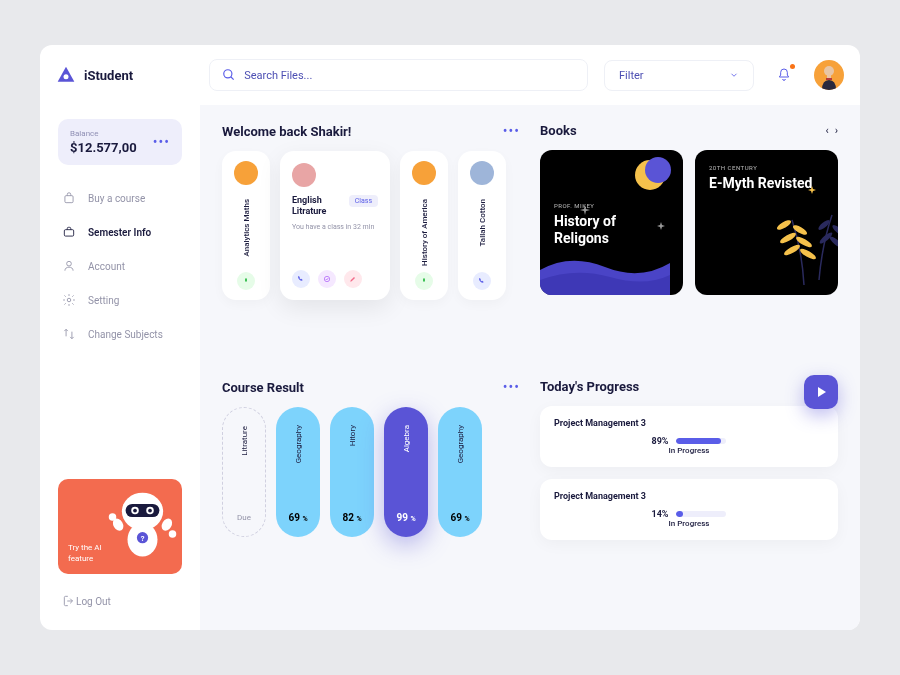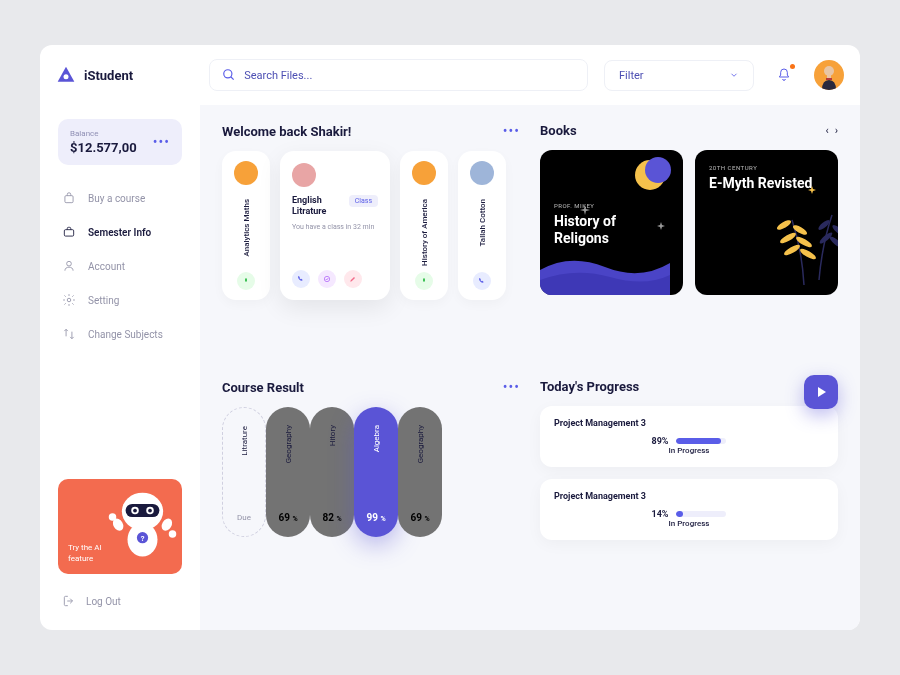--- a/index.html
+++ b/index.html
@@ -22,21 +22,21 @@
 .balance-info { display: flex; flex-direction: column; gap: 2px; }
 .balance-label { font-size: 8px; color: #9090b5; }
 .balance-value { font-size: 13px; font-weight: 700; color: #1a1a3d; }
 .nav { display: flex; flex-direction: column; gap: 4px; }
 .nav-item { display: flex; align-items: center; gap: 12px; padding: 8px 4px; font-size: 10px; color: #9393a8; cursor: pointer; }
 .nav-item.active { color: #1a1a3d; font-weight: 600; }
 .nav-icon { width: 14px; height: 14px; flex-shrink: 0; }
 .ai-card { margin-top: auto; background: #f36b4f; border-radius: 10px; padding: 10px; position: relative; height: 95px; overflow: hidden; }
 .ai-text { font-size: 8px; color: #fff; position: absolute; bottom: 10px; left: 10px; max-width: 50px; line-height: 1.3; }
 .robot { position: absolute; right: 2px; top: 4px; width: 75px; height: 85px; }
-.logout { display: flex; align-items: center; gap: 10px; padding: 8px 4px; font-size: 10px; color: #9393a8; cursor: pointer; margin-top: 12px; }
+.logout { display: flex; align-items: center; gap: 0; padding: 8px 4px; font-size: 10px; color: #9393a8; cursor: pointer; margin-top: 12px; }
 .main { flex: 1; background: #f6f7fb; padding: 18px 22px; display: grid; grid-template-columns: 1fr 1fr; gap: 20px; overflow: hidden; }
 .section { display: flex; flex-direction: column; }
 .section-head { display: flex; align-items: center; justify-content: space-between; margin-bottom: 12px; }
 .section-title { font-size: 13px; font-weight: 700; color: #1a1a3d; }
 .dots { color: #5a5de8; font-size: 14px; cursor: pointer; letter-spacing: 1px; }
 .nav-arrows { display: flex; gap: 6px; }
 .nav-arrow { font-size: 11px; color: #1a1a3d; cursor: pointer; }
 .class-cards { display: flex; gap: 10px; }
 .class-card { background: #fff; border-radius: 14px; padding: 10px 8px; display: flex; flex-direction: column; align-items: center; width: 48px; box-shadow: 0 4px 12px rgba(0,0,0,0.03); }
 .class-card.wide { width: 110px; align-items: flex-start; padding: 12px 12px; box-shadow: 0 8px 24px rgba(0,0,0,0.08); }
@@ -49,22 +49,22 @@
 .class-actions { display: flex; gap: 8px; margin-top: auto; }
 .class-action { width: 18px; height: 18px; border-radius: 50%; display: flex; align-items: center; justify-content: center; }
 .books { display: flex; gap: 12px; }
 .book { flex: 1; background: #000000; border-radius: 12px; padding: 14px; height: 145px; position: relative; overflow: hidden; color: #fff; }
 .book-tag { font-size: 6px; opacity: 0.7; letter-spacing: 0.5px; }
 .book-title { font-size: 14px; font-weight: 700; margin-top: 4px; line-height: 1.2; }
 .moon { position: absolute; top: 10px; right: 18px; width: 30px; height: 30px; background: #f5c14b; border-radius: 50%; }
 .moon::after { content: ''; position: absolute; top: -3px; right: -6px; width: 26px; height: 26px; background: #5a54d6; border-radius: 50%; }
 .waves { position: absolute; bottom: 0; left: 0; right: 0; height: 50px; }
 .leaves { position: absolute; right: -6px; top: 40px; width: 90px; height: 100px; }
-.results { display: flex; }
-.result { background: #737373; border-radius: 24px; padding: 10px 6px 14px; display: flex; flex-direction: column; align-items: center; width: 44px; height: 130px; }
+.results { display: flex; gap: 10px; }
+.result { background: #7dd3fc; border-radius: 24px; padding: 10px 6px 14px; display: flex; flex-direction: column; align-items: center; width: 44px; height: 130px; }
 .result.active { background: #5a54d6; color: #fff; box-shadow: 0 8px 24px rgba(90,84,214,0.4); }
 .result.dashed { background: transparent; border: 1px dashed #d0d0e0; }
 .result-label { font-size: 8px; writing-mode: vertical-rl; transform: rotate(180deg); margin: 8px 0; color: #1a1a3d; }
 .result.active .result-label { color: #fff; }
 .result-value { font-size: 10px; font-weight: 700; margin-top: auto; }
 .result-value .pct { font-size: 7px; }
 .result.dashed .result-value { color: #9393a8; font-weight: 400; font-size: 8px; }
 .progress-wrap { position: relative; }
 .play-btn { position: absolute; right: 0; top: -4px; width: 34px; height: 34px; background: #5a54d6; border-radius: 10px; display: flex; align-items: center; justify-content: center; cursor: pointer; box-shadow: 0 6px 18px rgba(90,84,214,0.4); }
 .play-btn::before { content: ''; border-left: 8px solid #fff; border-top: 5px solid transparent; border-bottom: 5px solid transparent; margin-left: 2px; }

